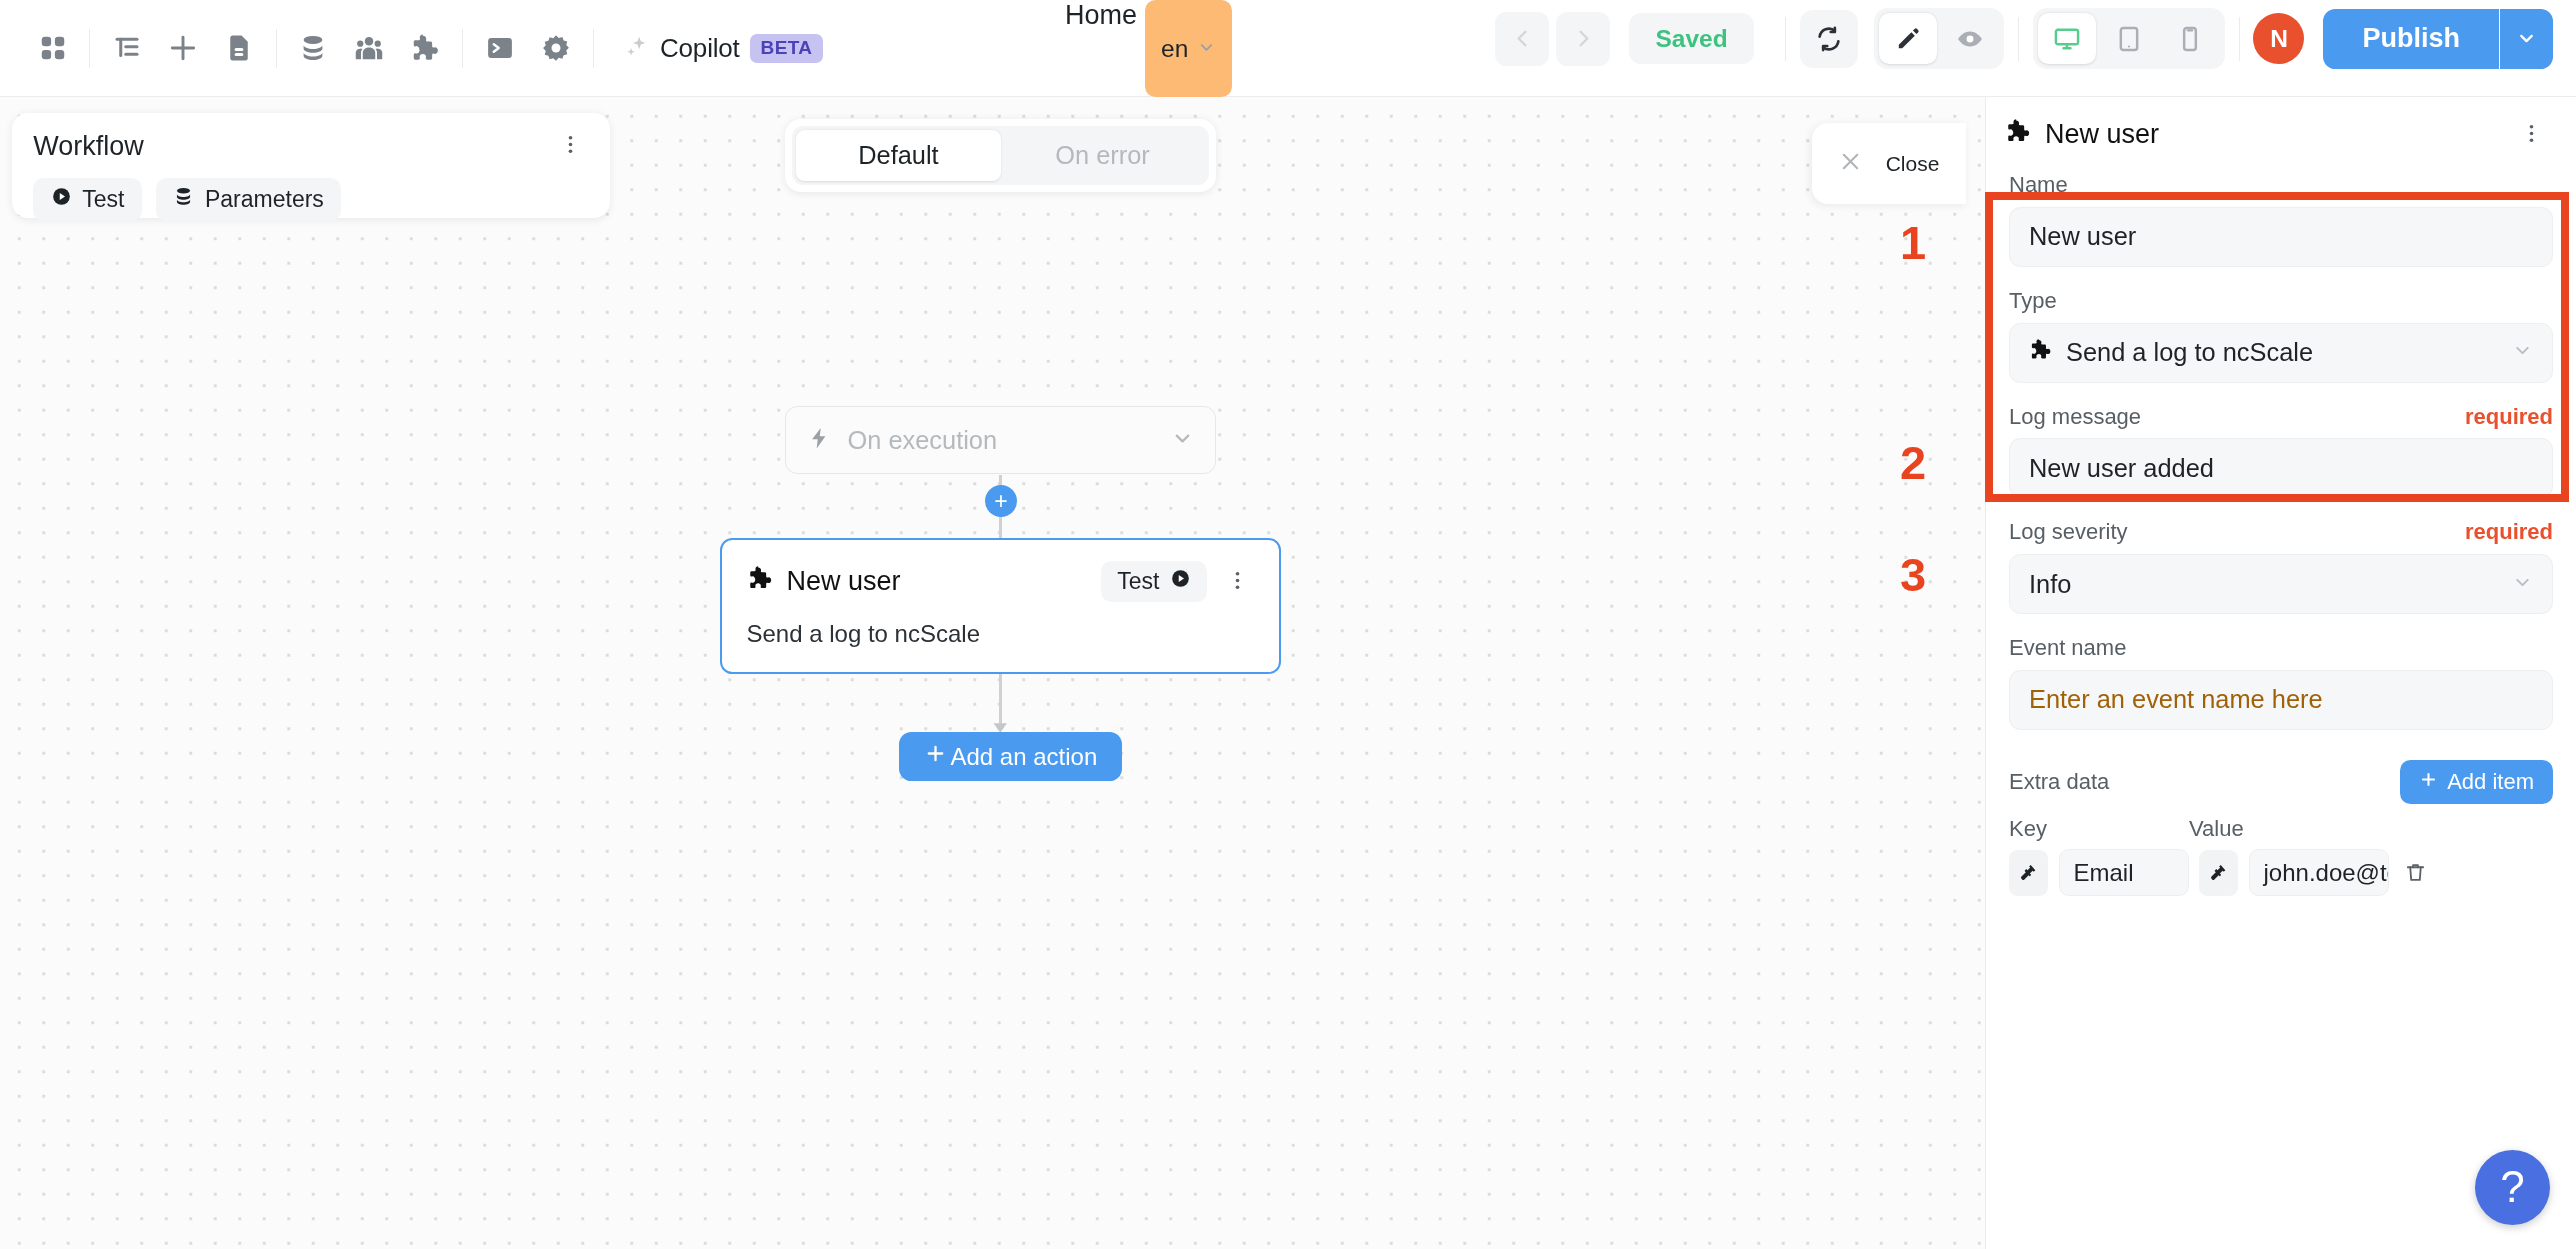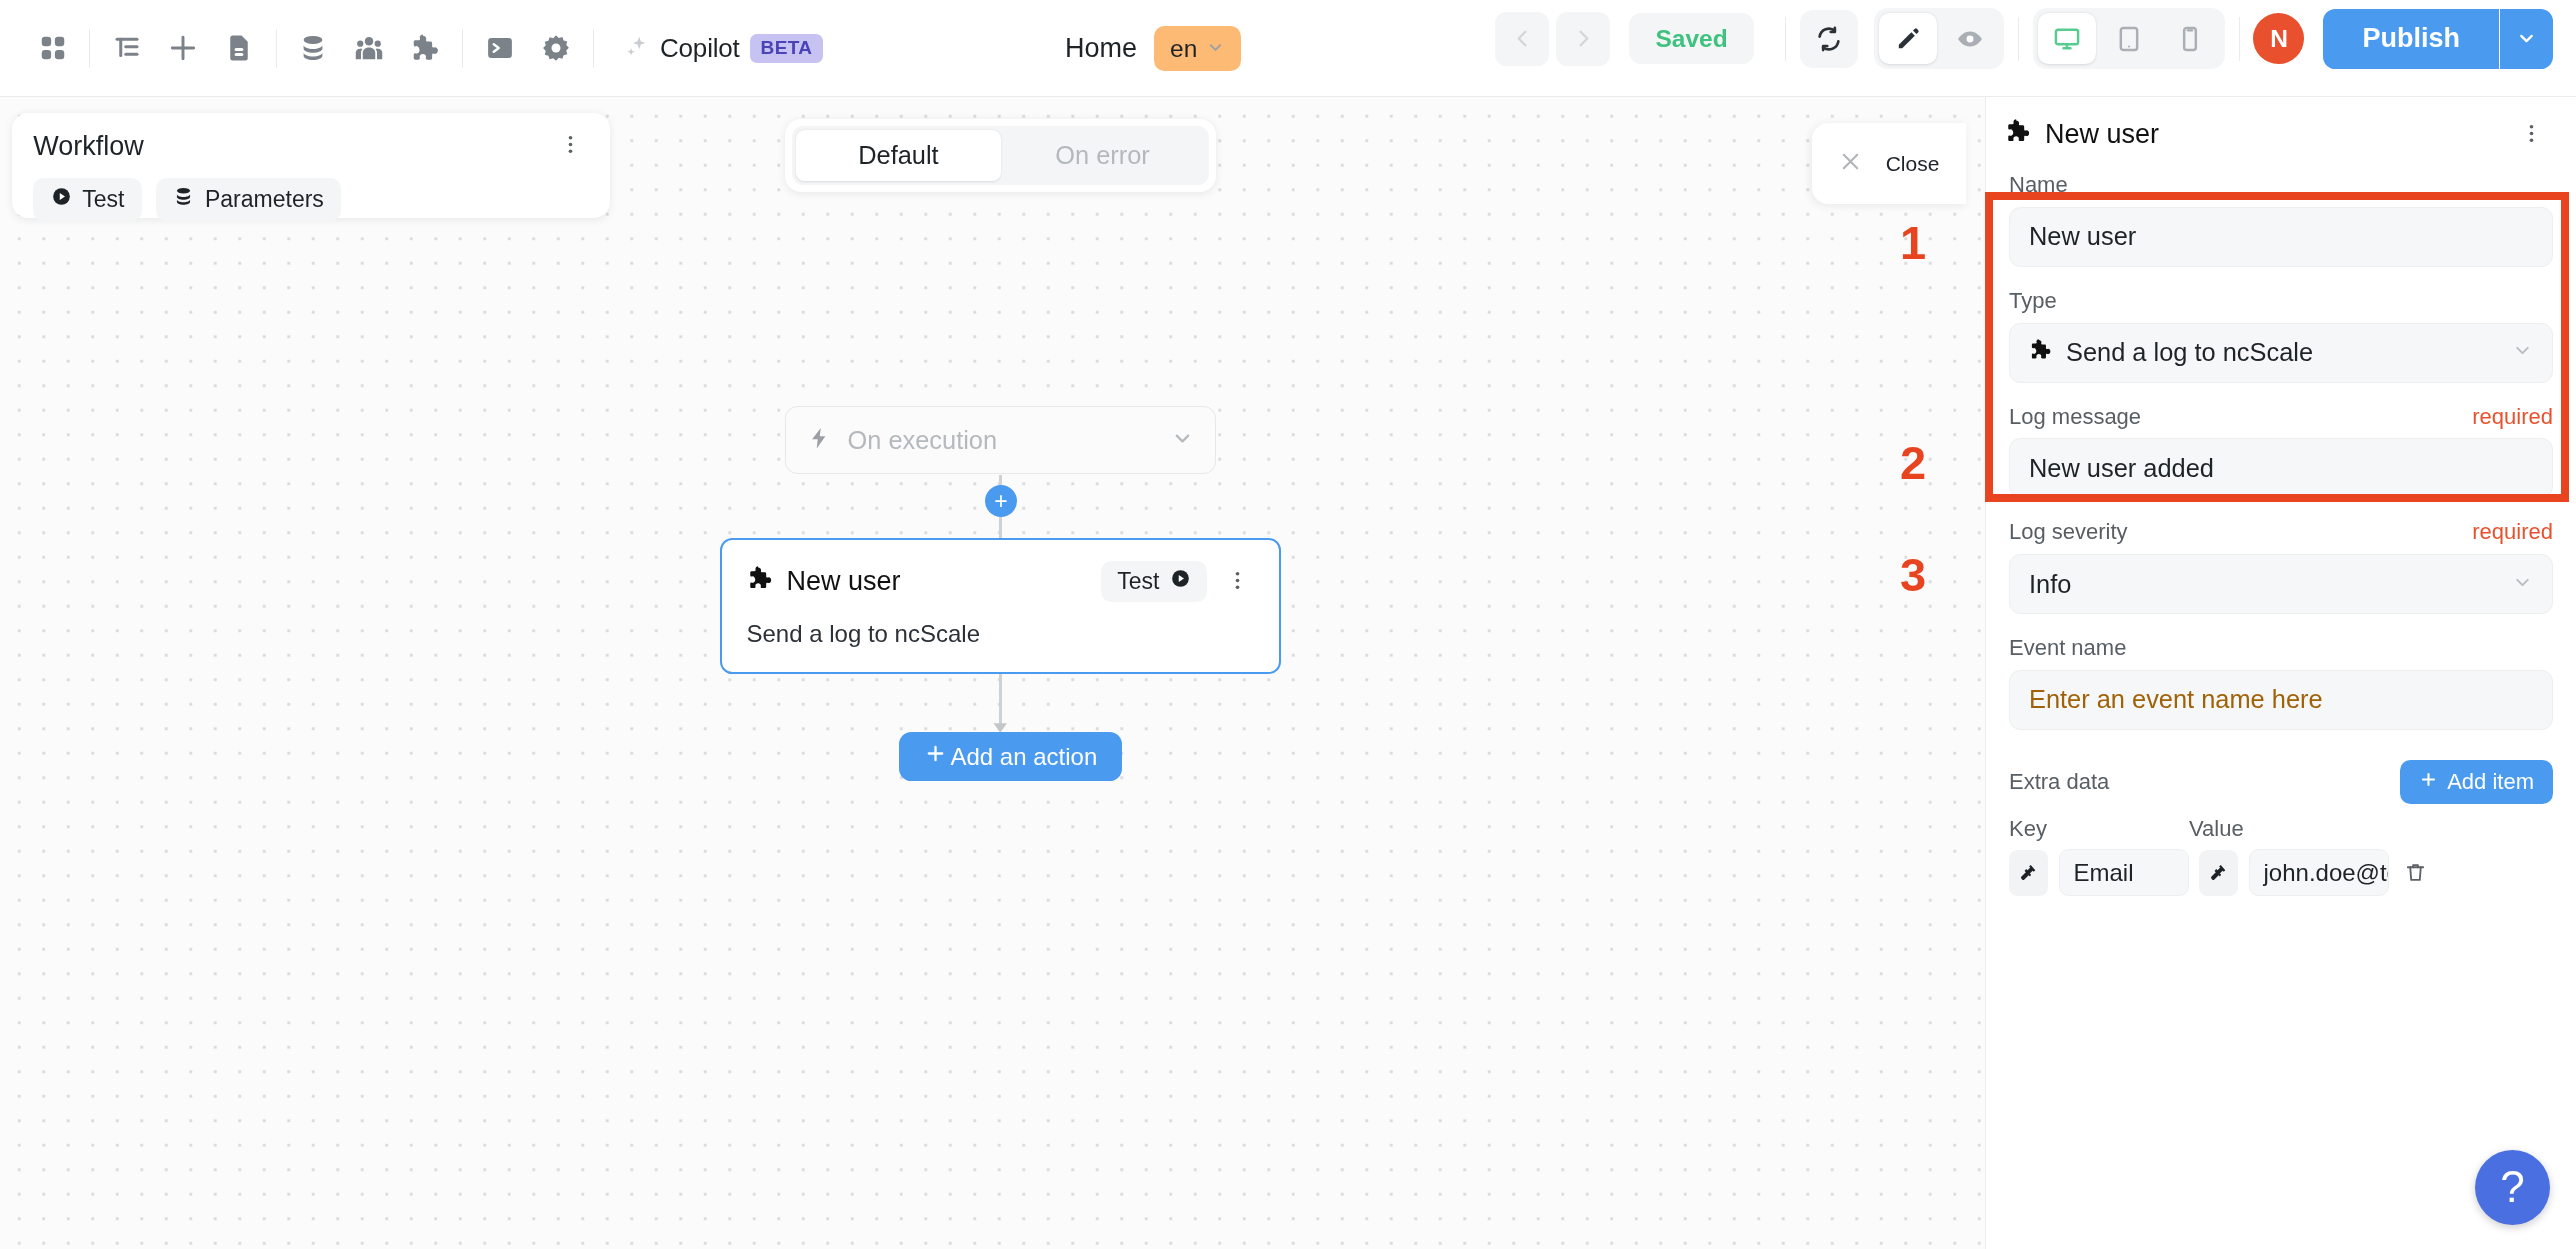--- a/index.html
+++ b/index.html
@@ -30,21 +30,21 @@
     padding: 5.3px 8.8px; border-radius:8.8px;
   }
   .copilot-txt { font-size:26px; color:#1d2327; letter-spacing:-0.2px;}
   .beta-badge {
     background:#c6c2f2; color:#4b42b8; font-size:19px; font-weight:700;
     padding:3.5px 10.5px; border-radius:7px; letter-spacing:0.4px;
   }
 
   .tb-center {
     position:absolute; left:1065px; top:0; height:97px;
-    display:flex; align-items:center; gap:17px;
+    display:flex; gap:8px;
   }
   .home-label { font-size:27px; color:#1d2327; }
   .lang-chip {
     display:flex; align-items:center; gap:8.8px;
     background:#fdba74; border-radius:10.5px; padding:8.8px 16px;
     font-size:24.5px; color:#1d2327; cursor:pointer;
   }
 
   .tb-right {
     position:absolute; right:23px; top:0; height:77px;
@@ -183,21 +183,21 @@
     padding:0 28px 0 19px;
   }
   .ph-left { display:flex; align-items:center; gap:14px; font-size:27px; color:#111; }
   .ph-dots { color:#5a6168; cursor:pointer; padding:0 5.3px; }
 
   .panel-body { padding:0 23px; }
 
   .field { margin-bottom:21px; }
   .flabel-row { display:flex; align-items:baseline; justify-content:space-between; margin-bottom:8.8px; }
   .flabel { font-size:22px; color:#575e64; }
-  .freq { font-size:22px; color:#e8502e; }
+  .freq { font-size:22px; color:#e8502e;font-weight:bold; }
   .finput {
     height:60px; background:#f6f7f8; border:0.9px solid #eceef0; border-radius:11.4px;
     display:flex; align-items:center; padding:0 19px; font-size:25.4px; color:#1d2327;
     cursor:text;
   }
   .finput.placeholder { color:#a16207; }
   .fselect {
     height:60px; background:#f6f7f8; border:0.9px solid #eceef0; border-radius:11.4px;
     display:flex; align-items:center; padding:0 19px; gap:14px; font-size:25.4px;
     color:#1d2327; cursor:pointer;

